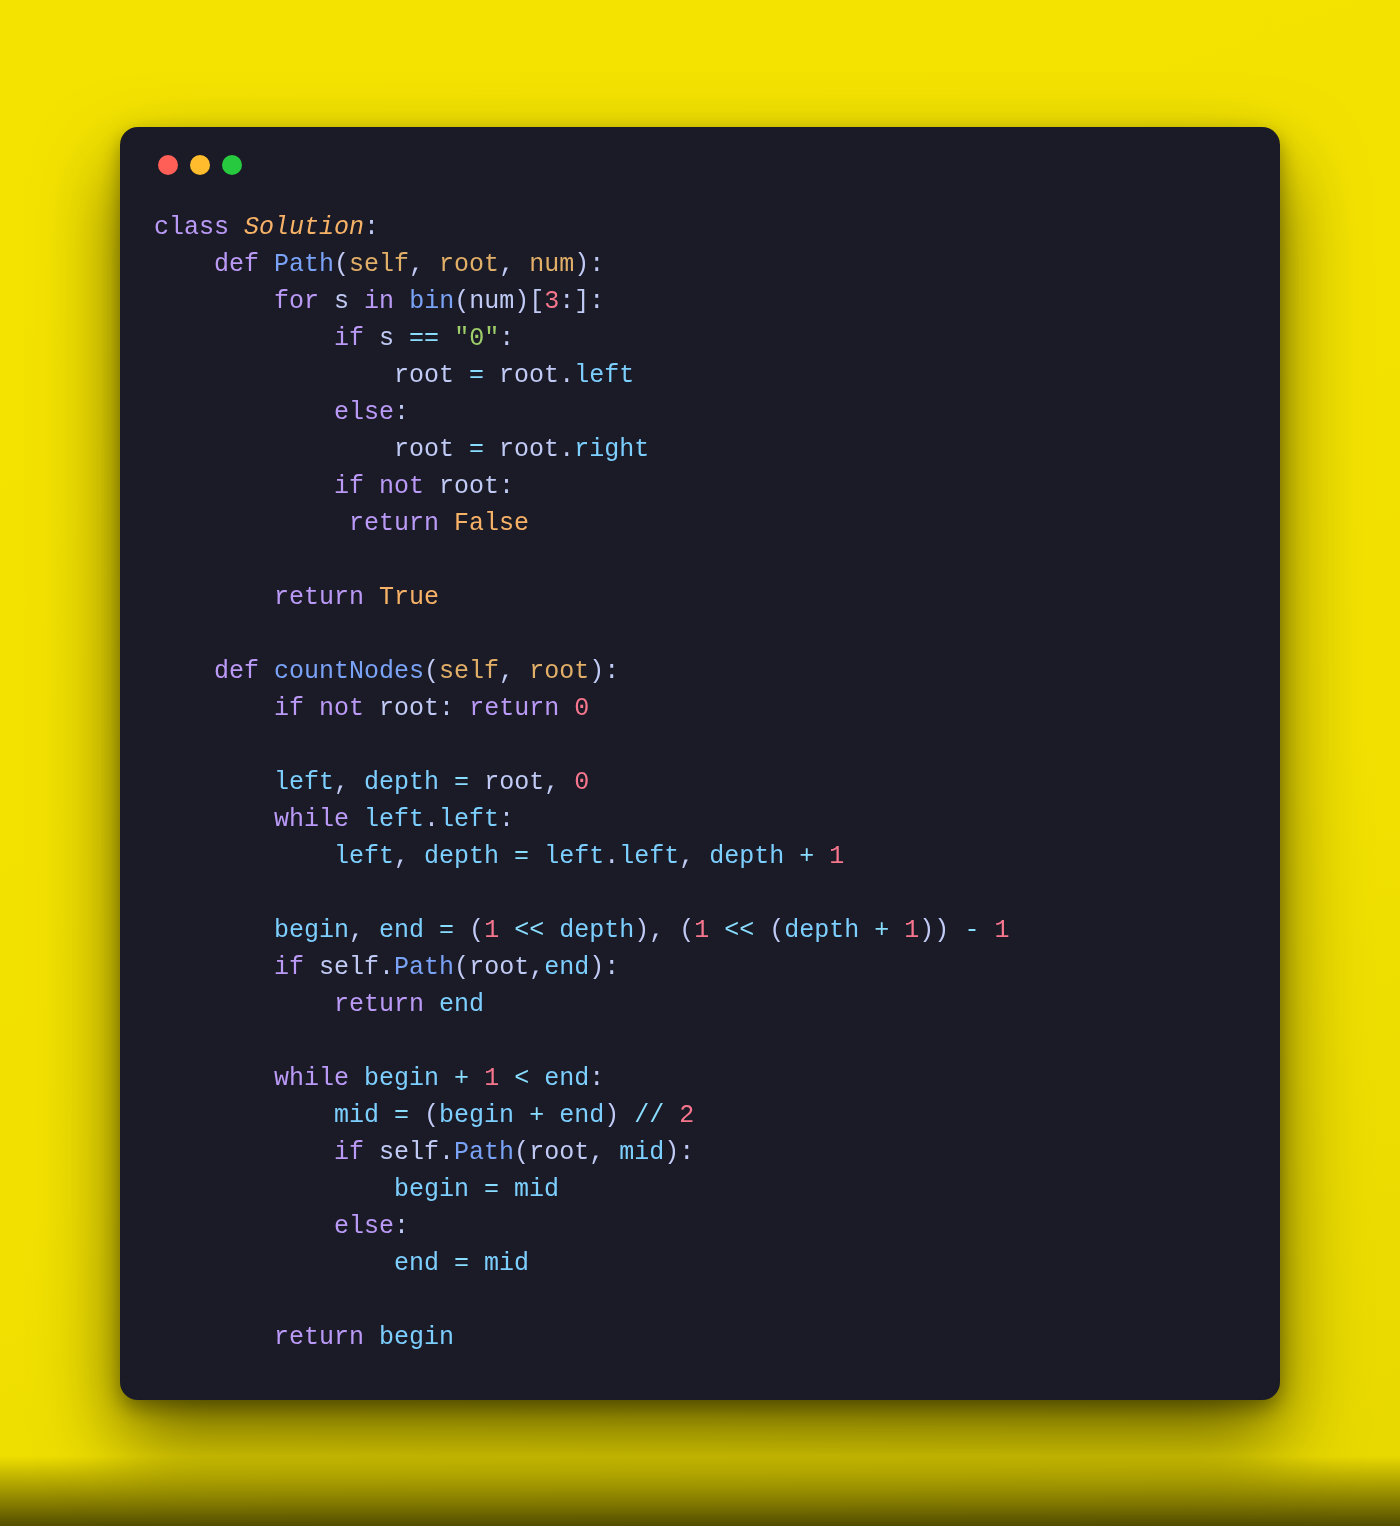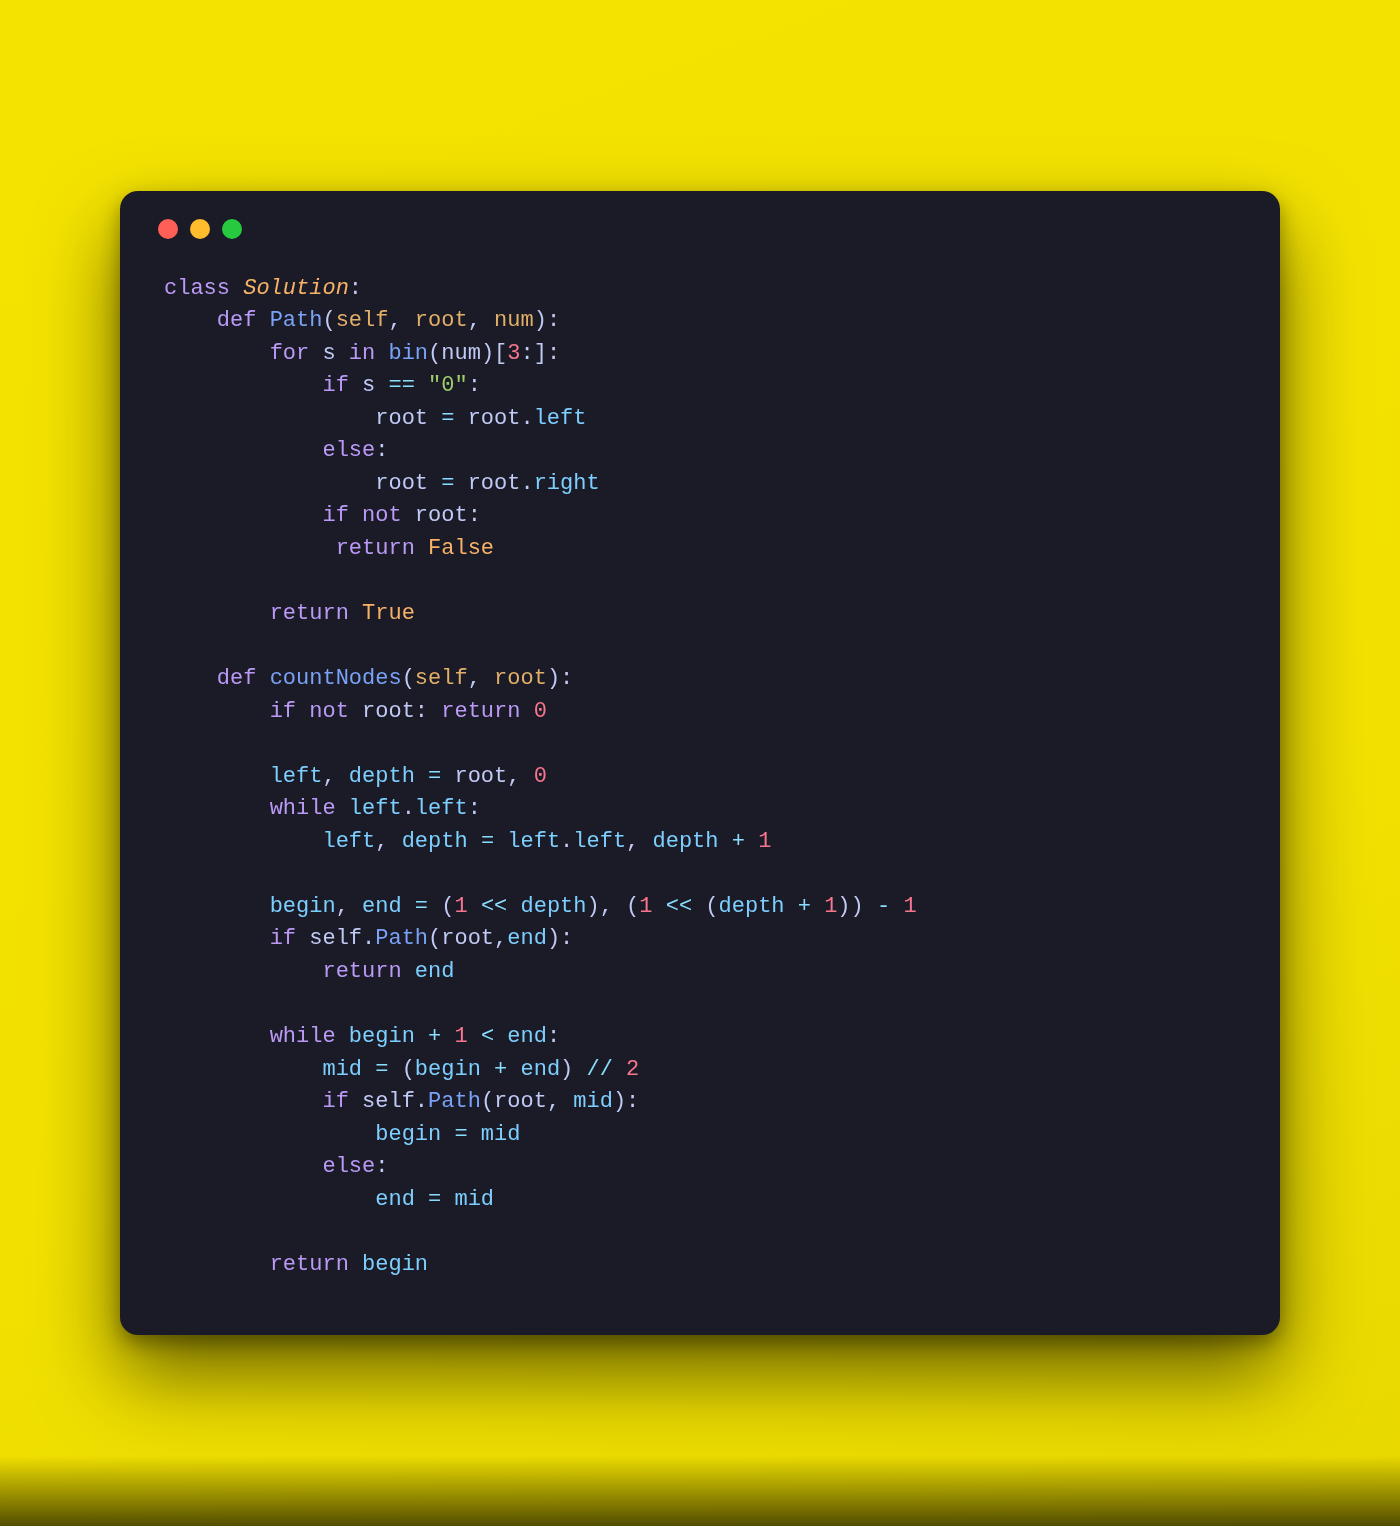--- a/index.html
+++ b/index.html
@@ -45,23 +45,23 @@
   .tl {
     width: 20px;
     height: 20px;
     border-radius: 50%;
   }
   .tl.red    { background: #ff5f56; }
   .tl.yellow { background: #ffbd2e; }
   .tl.green  { background: #27c93f; }
 
   pre.code {
-    margin: 10px;
+    margin: 0;
     font-family: "SFMono-Regular", "Menlo", "Consolas", "Liberation Mono", monospace;
-    font-size: 22px;
+    font-size: 25px;
     line-height: 1.48;
     color: #c0caf5;
     white-space: pre;
   }
 
   
   .kw    { color: #bb9af7; }            
   .cls   { color: #f7b267; font-style: italic; } 
   .fn    { color: #7aa2f7; }            
   .arg   { color: #e2af68; }            

